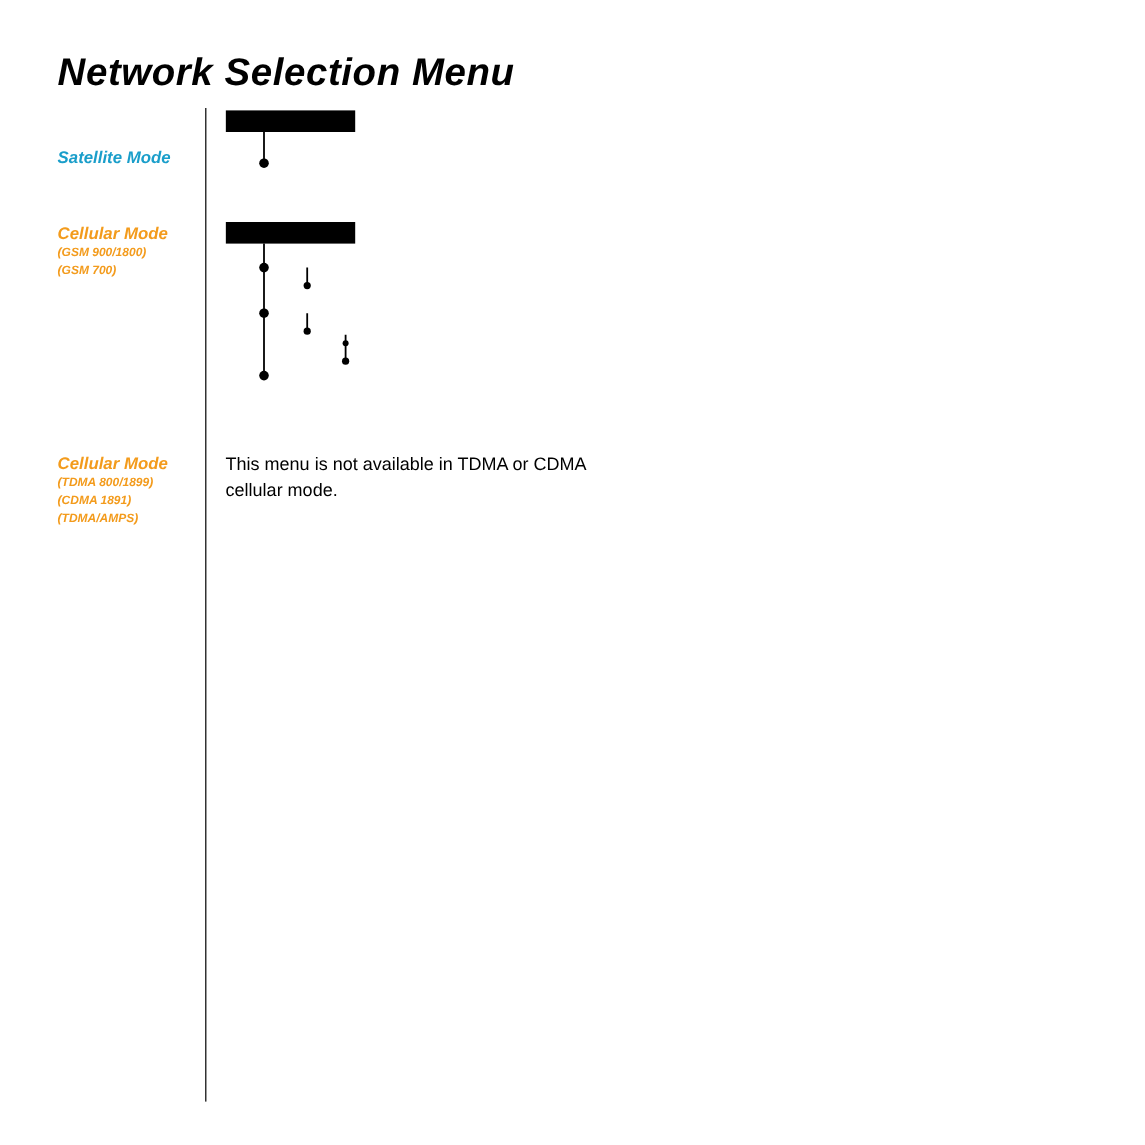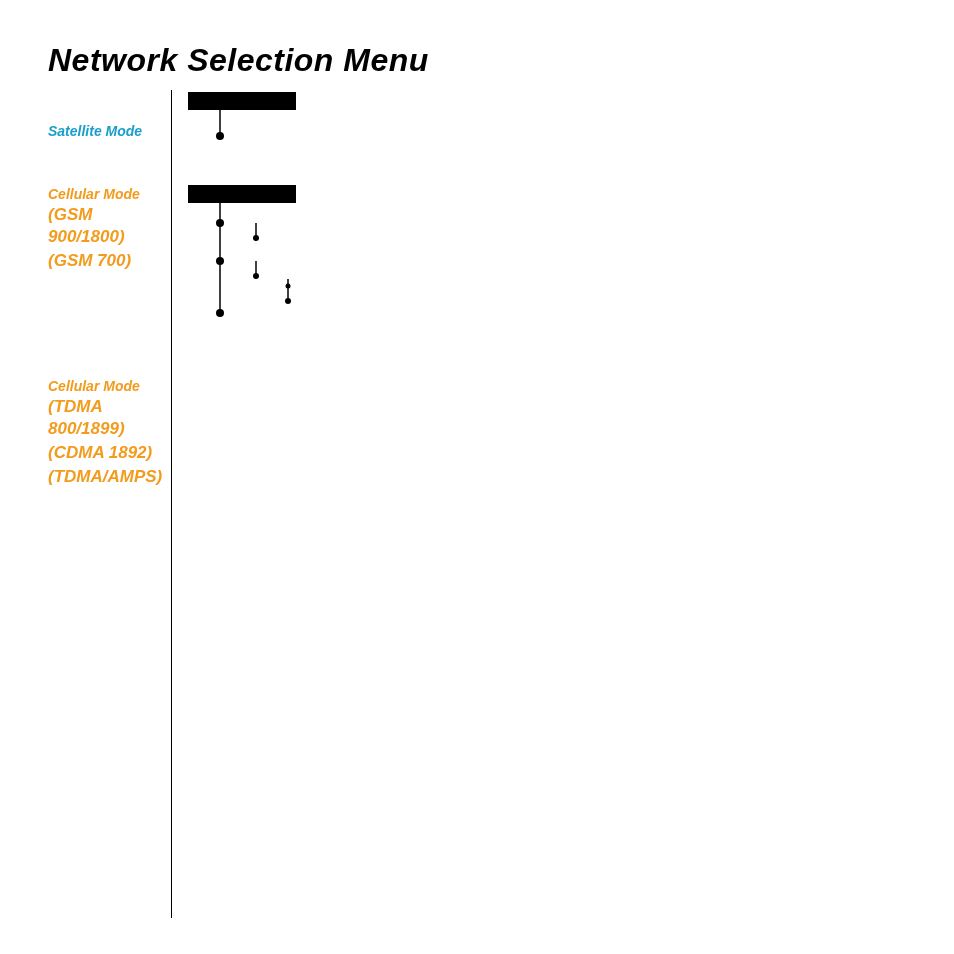--- a/index.html
+++ b/index.html
@@ -79,21 +79,21 @@
       position: absolute;
       top: 288px;
       left: 0;
     }
     
     .cellular-mode-tdma .mode-label {
       color: #f39b1c;
     }
     
     .sub-label {
-      font-size: 17px;
+      font-size: 10px;
       font-weight: bold;
       font-style: italic;
       color: #f39b1c;
       line-height: 1.3;
       margin-top: 2px;
     }
     
     .diagram-satellite {
       position: absolute;
       top: 0;
@@ -137,21 +137,21 @@
 
     <div class="cellular-mode-gsm">
       <div class="mode-label">Cellular Mode</div>
       <div class="sub-label">(GSM 900/1800)</div>
       <div class="sub-label">(GSM 700)</div>
     </div>
 
     <div class="cellular-mode-tdma">
       <div class="mode-label">Cellular Mode</div>
       <div class="sub-label">(TDMA 800/1899)</div>
-      <div class="sub-label">(CDMA 1892)</div>
+      <div class="sub-label">(CDMA 1891)</div>
       <div class="sub-label">(TDMA/AMPS)</div>
     </div>
 
   </div>
 
   <div class="diagram-satellite">
     <svg width="120" height="60">
 
       <rect x="0" y="2" width="108" height="18" fill="#000"></rect>
 
@@ -179,14 +179,15 @@
       <circle cx="68" cy="93" r="3" fill="#000"></circle>
 
       <line x1="100" y1="96" x2="100" y2="118" stroke="#000" stroke-width="1.5"></line>
       <circle cx="100" cy="118" r="3" fill="#000"></circle>
       <circle cx="100" cy="103" r="2.5" fill="#000"></circle>
 
       <circle cx="32" cy="130" r="4" fill="#000"></circle>
     </svg>
   </div>
 
+  <div class="body-text">This menu is not available in TDMA or CDMA cellular mode.</div>
 
 </div>
 
 </body></html>

